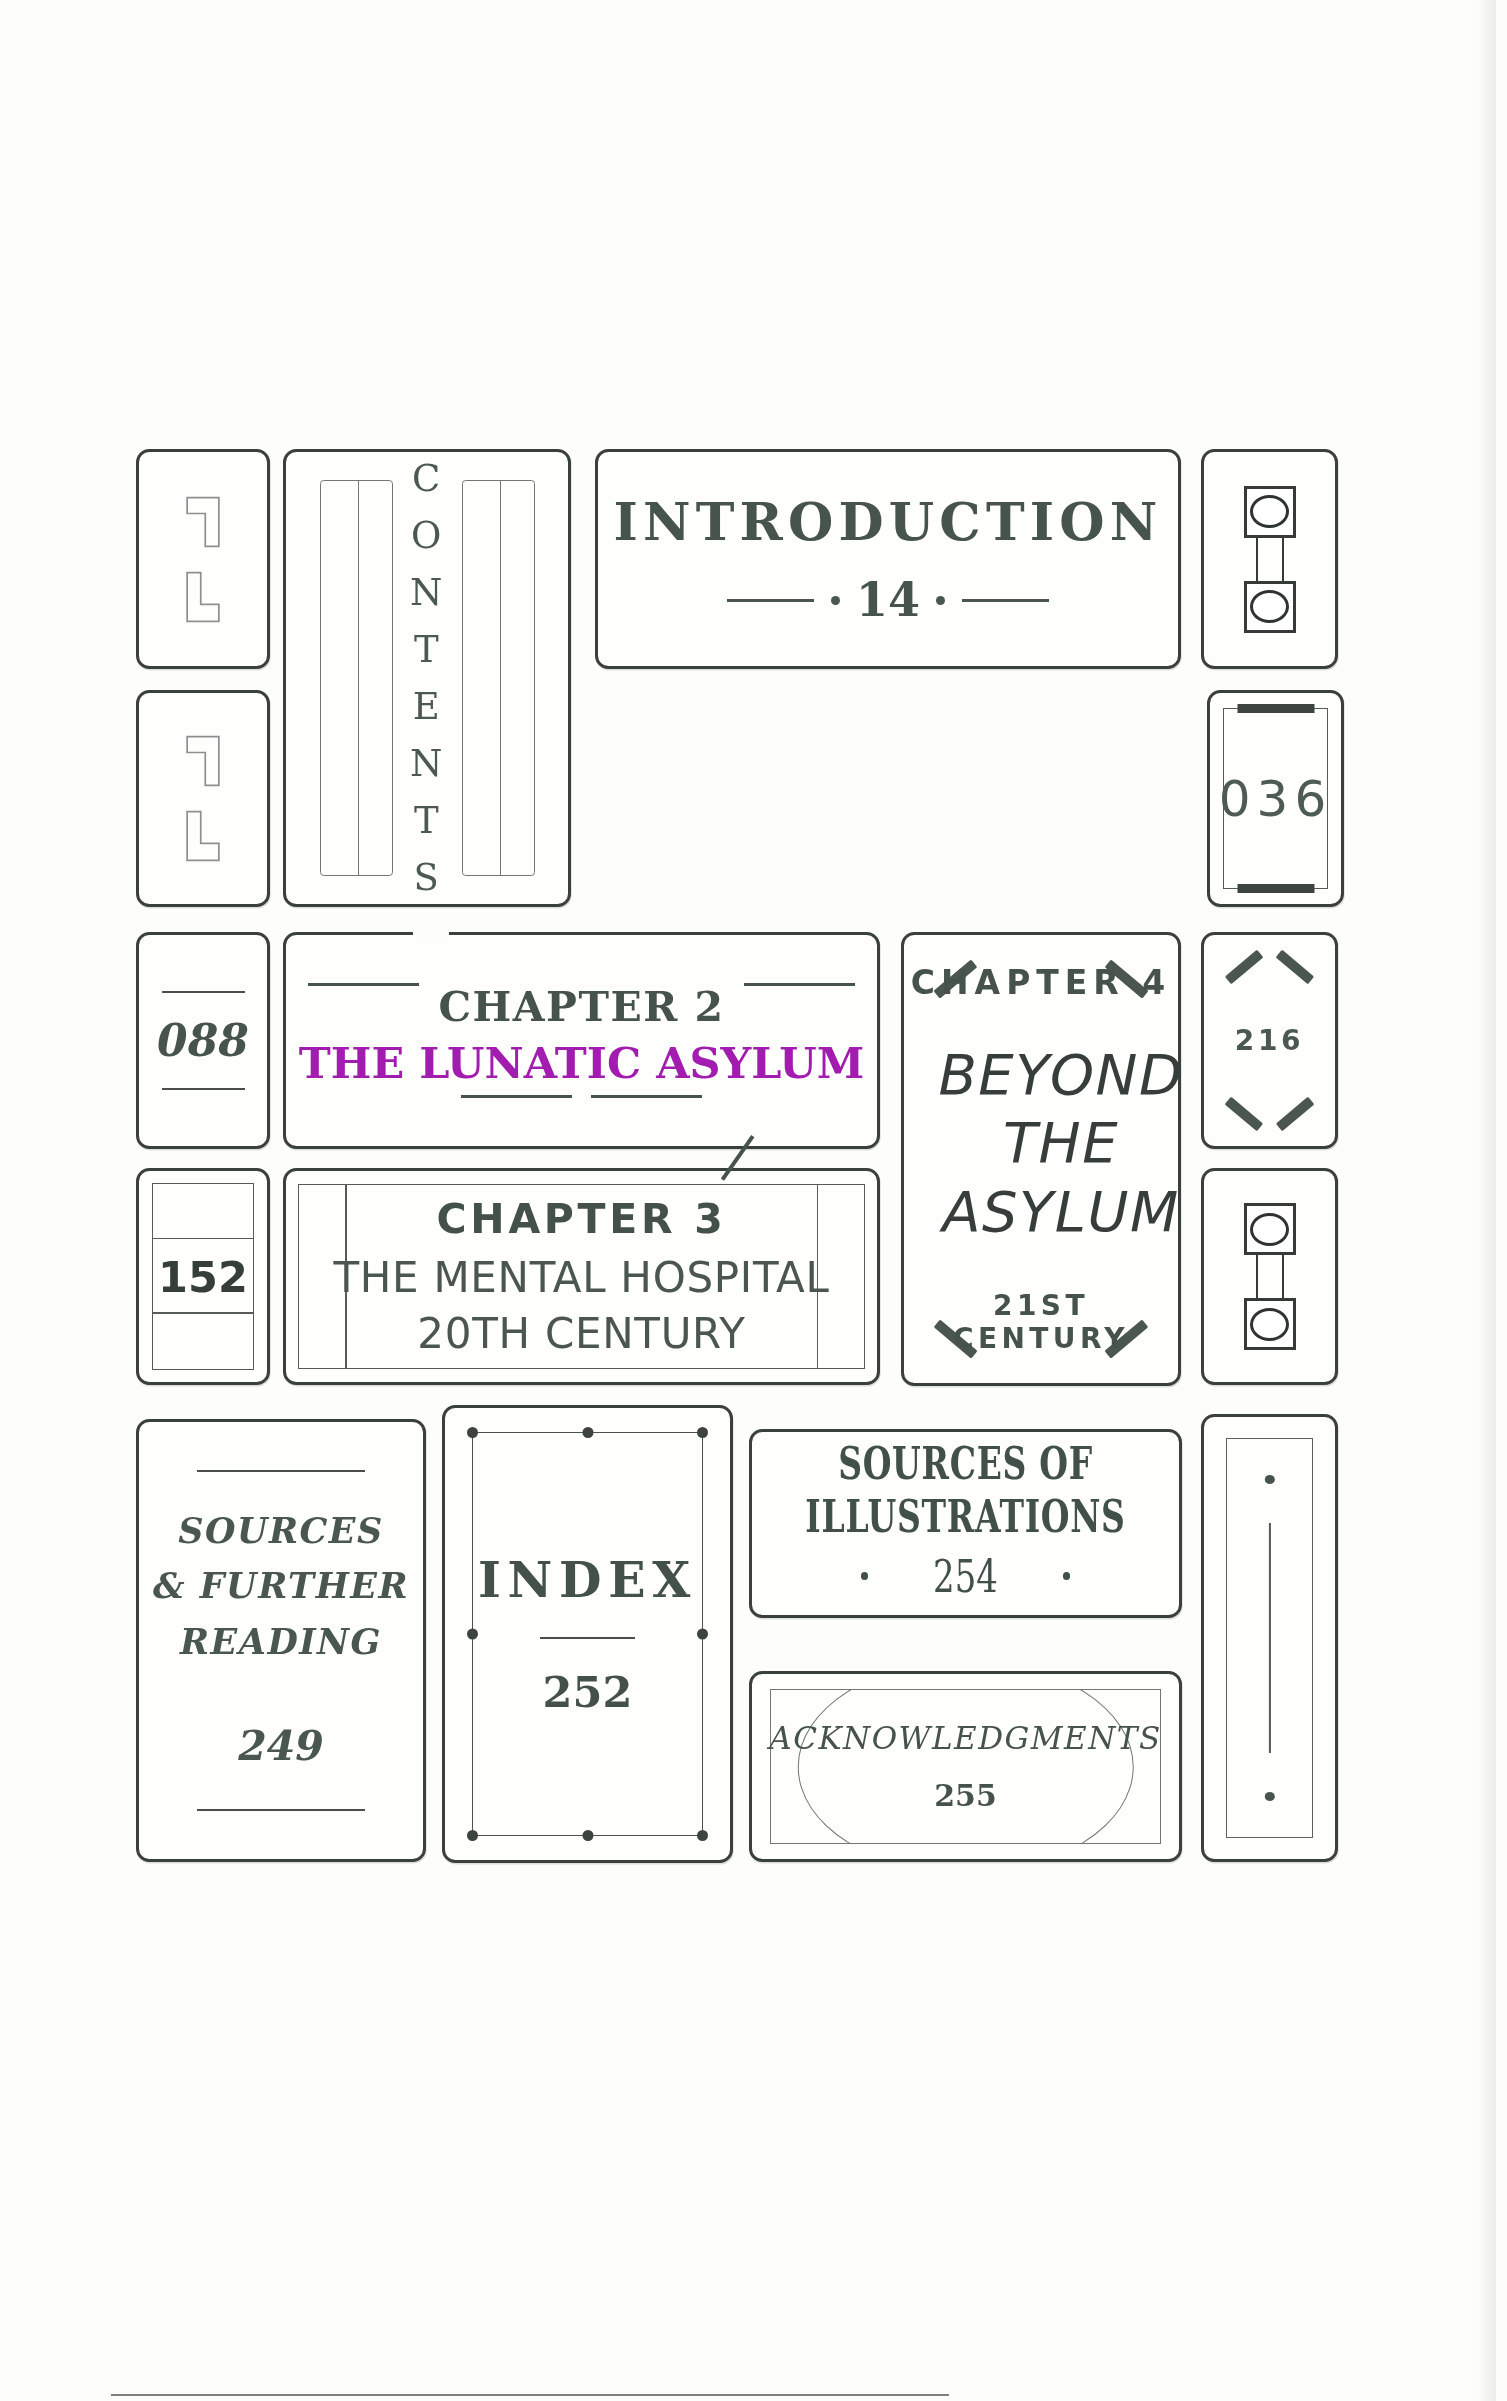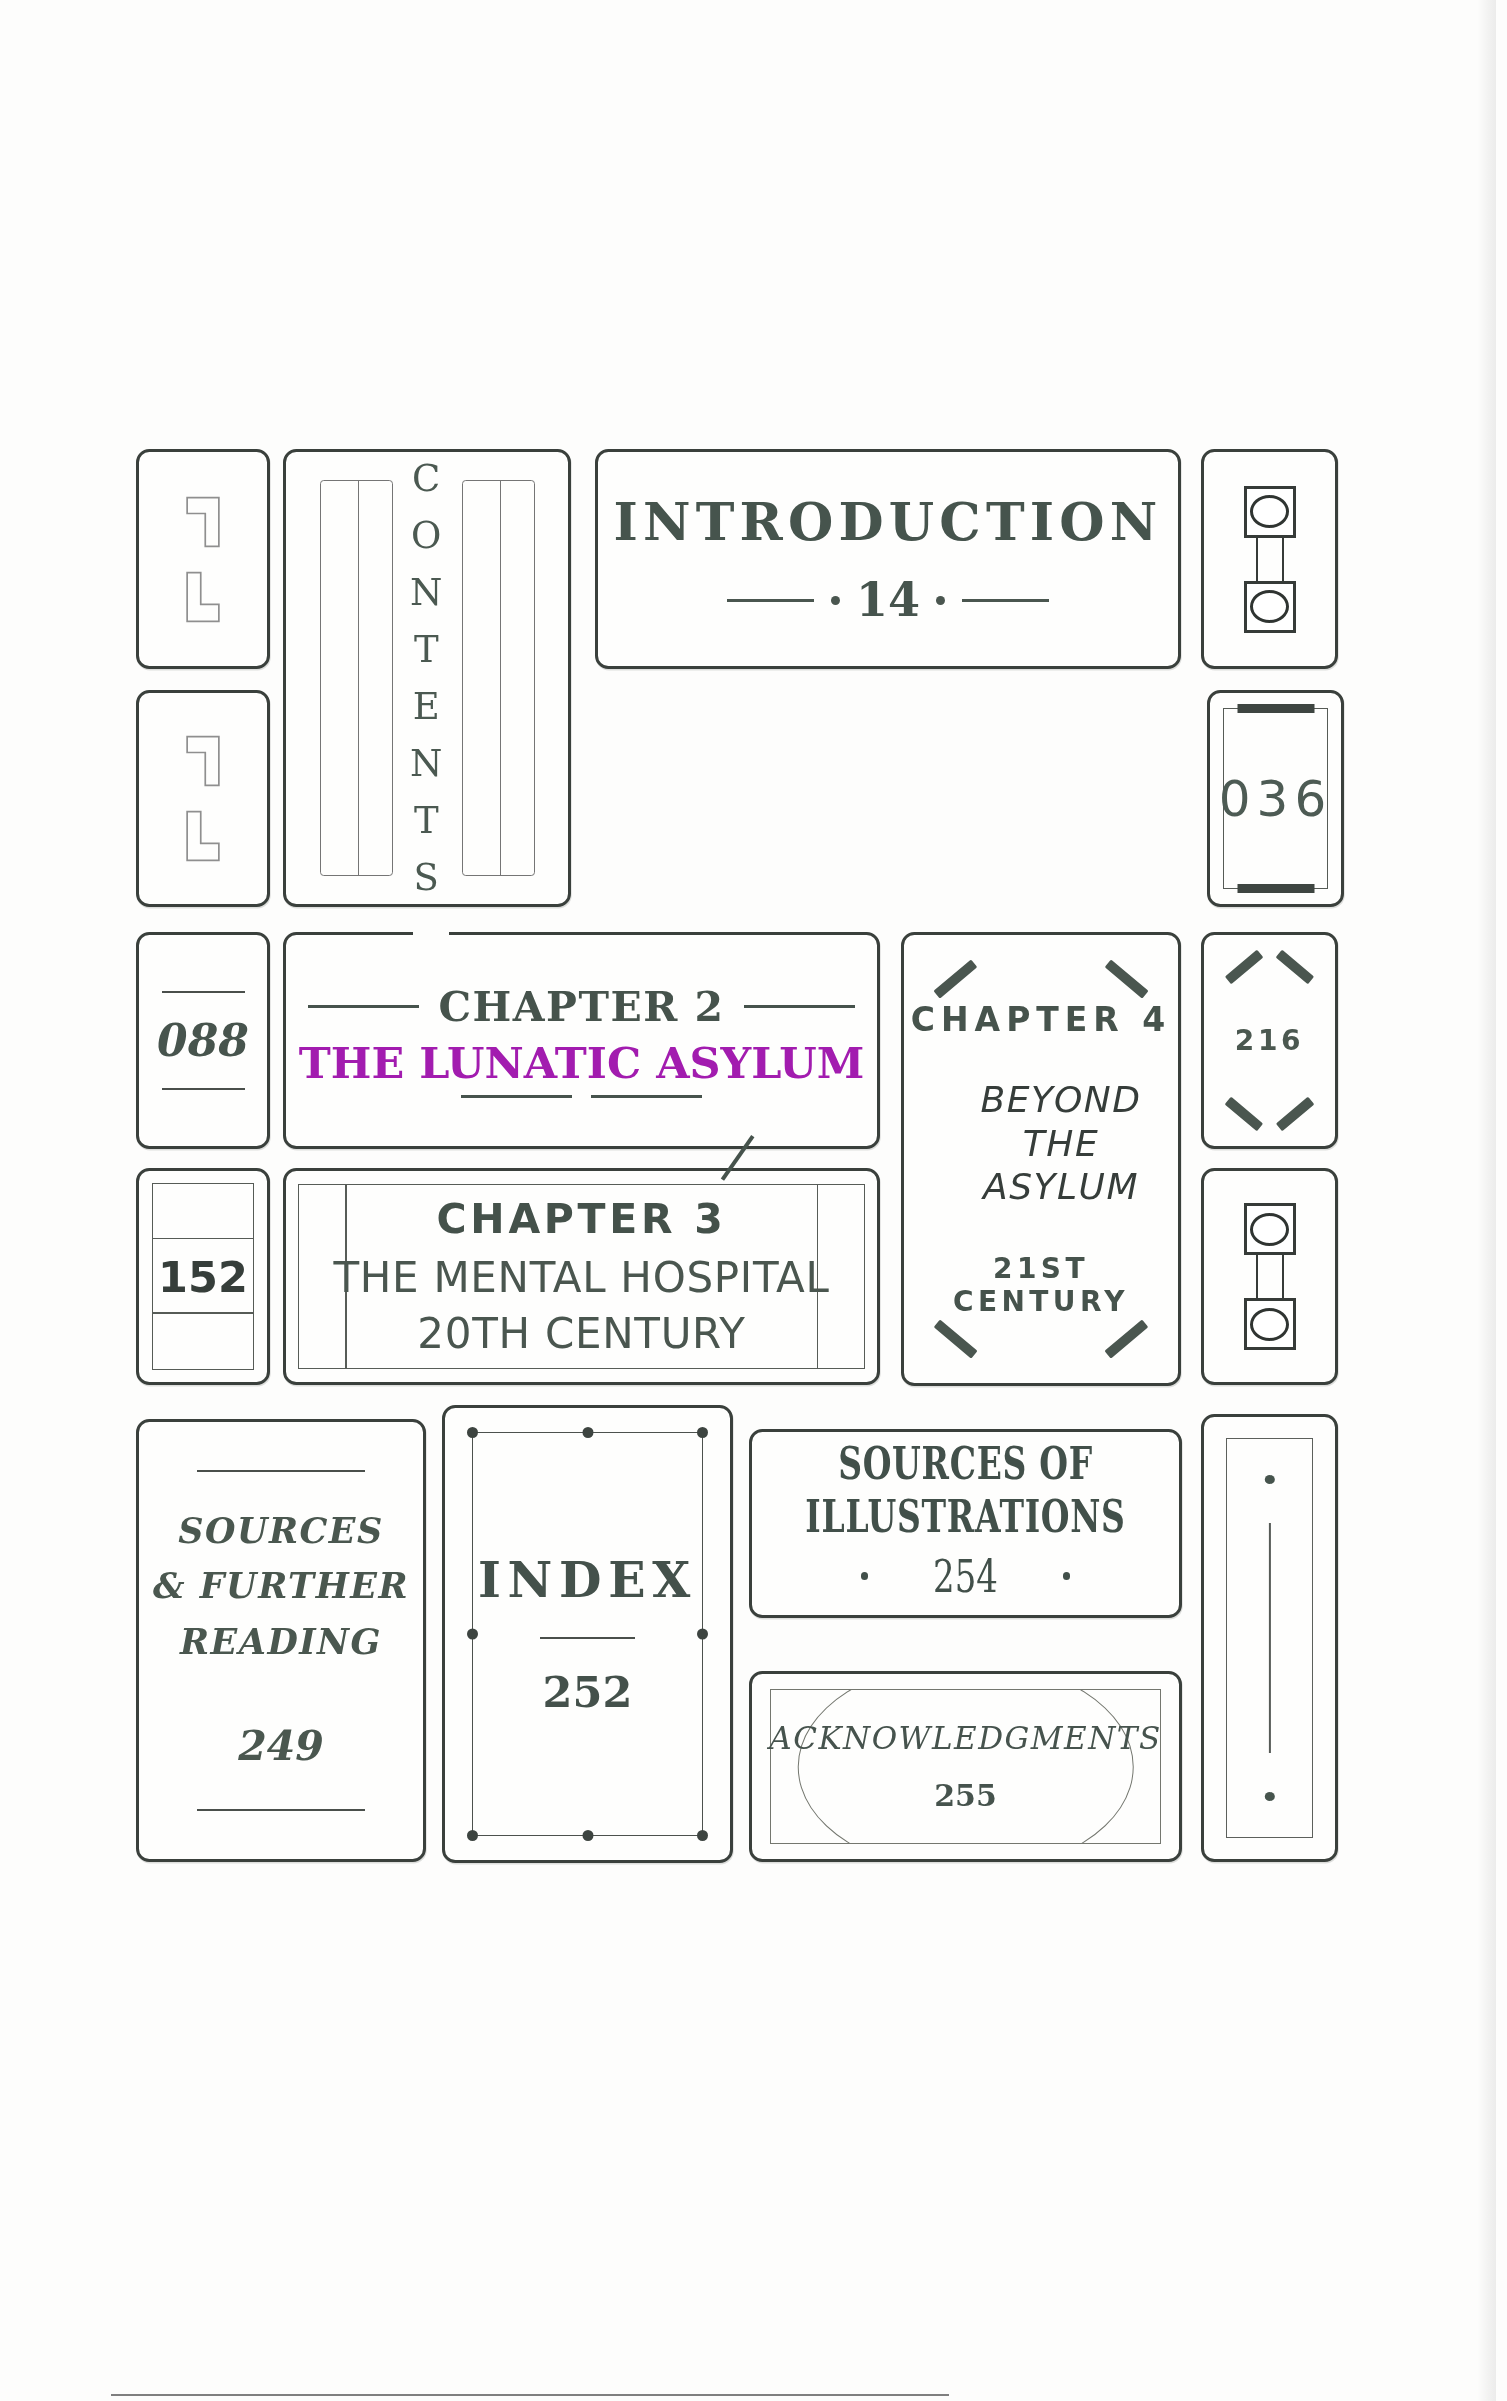--- a/index.html
+++ b/index.html
@@ -59,21 +59,21 @@
   .frame1 .bar{position:absolute;height:9px;width:125px;background:#3f4641;}
   .frame1 .bar.tl{top:-5.2px;left:-1.5px;} .frame1 .bar.tr{top:-5.2px;right:-1.5px;}
   .frame1 .bar.bl{bottom:-5.2px;left:-1.5px;} .frame1 .bar.br{bottom:-5.2px;right:-1.5px;}
   .frame1 .middot{position:absolute;width:12px;height:12px;border-radius:50%;background:#3f4641;top:50%;transform:translateY(-50%);}
   .frame1 .middot.l{left:-6.7px;} .frame1 .middot.r{right:-6.7px;}
   #chapter1 .label{font-size:43px;letter-spacing:3px;color:#4b5951;}
   #chapter1 .title{font-size:44px;font-style:italic;letter-spacing:1.5px;color:#4b5951;margin-top:6px;}
   #chapter1 .era{font-size:31px;letter-spacing:6.7px;color:#4b5951;margin-top:9px;}
 
   
-  #chapter2 .row{display:flex;align-items:center;gap:19px;}
+  #chapter2 .row{display:flex;gap:19px;}
   #chapter2 .dash{width:111px;background:#46534c;}
   #chapter2 .label{font-size:41px;font-weight:bold;letter-spacing:1.5px;color:#46534c;}
   #chapter2 .title{font-size:43px;font-weight:bold;color:#a21caf;margin:7.4px 0;}
   #chapter2 .era{font-size:35px;font-weight:bold;letter-spacing:1.5px;color:#46534c;}
   #chapter2 .notch{position:absolute;top:-4.4px;left:127px;width:36px;height:9px;background:#fdfdfc;z-index:3;}
   #chapter2 .slash-mark{position:absolute;bottom:-13.3px;right:113px;width:53px;height:3.7px;background:#46534c;
                         transform:rotate(-55deg);z-index:3;}
 
   
   .frame3{position:absolute;inset:12.6px 12px;border:1.5px solid #575c57;}
@@ -84,21 +84,21 @@
   #chapter3 .era{font-size:42px;letter-spacing:0.7px;color:#4a564f;margin-top:7.4px;}
 
   
   .slash{position:absolute;background:#4a564f;border-radius:1.5px;}
   #chapter4 .slash{width:49px;height:10.4px;}
   #chapter4 .slash.tl{top:39px;left:27px;transform:rotate(-40deg);}
   #chapter4 .slash.tr{top:39px;right:27px;transform:rotate(40deg);}
   #chapter4 .slash.bl{bottom:39px;left:27px;transform:rotate(40deg);}
   #chapter4 .slash.br{bottom:39px;right:27px;transform:rotate(-40deg);}
   #chapter4 .label{font-size:33px;font-weight:bold;letter-spacing:6px;color:#46534c;}
-  #chapter4 .title{margin-top:39px;font-style:italic;font-size:36px;letter-spacing:1.5px;
+  #chapter4 .title{margin-top:39px;font-style:italic;font-size:56px;letter-spacing:1.5px;
                    line-height:1.22;color:#363d3a;font-weight:400;margin-left:40px;}
   #chapter4 .era{margin-top:43px;font-size:28px;font-weight:bold;letter-spacing:4.4px;color:#46534c;}
 
   
   .frame036{position:absolute;inset:15px 13.3px;border:1.5px solid #565b56;}
   .frame036 .bar{position:absolute;left:50%;transform:translateX(-50%);width:77px;height:9px;background:#3e4541;}
   .frame036 .bar.t{top:-5.2px;} .frame036 .bar.b{bottom:-5.2px;}
   #p036 .num{font-size:50px;letter-spacing:6px;color:#4d5b54;}
 
   #p088 .hrule{width:83px;}

